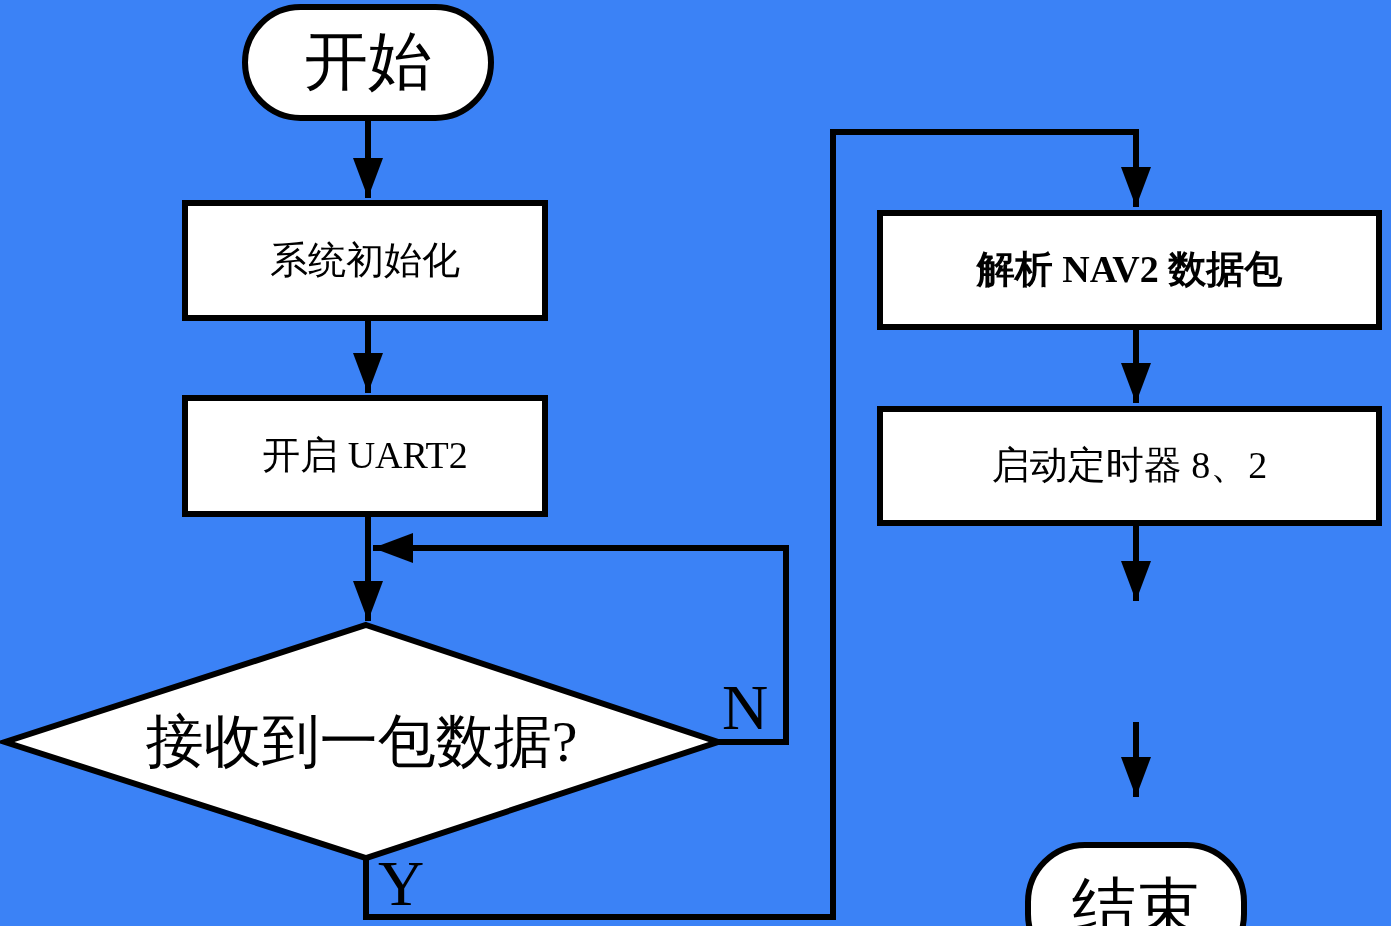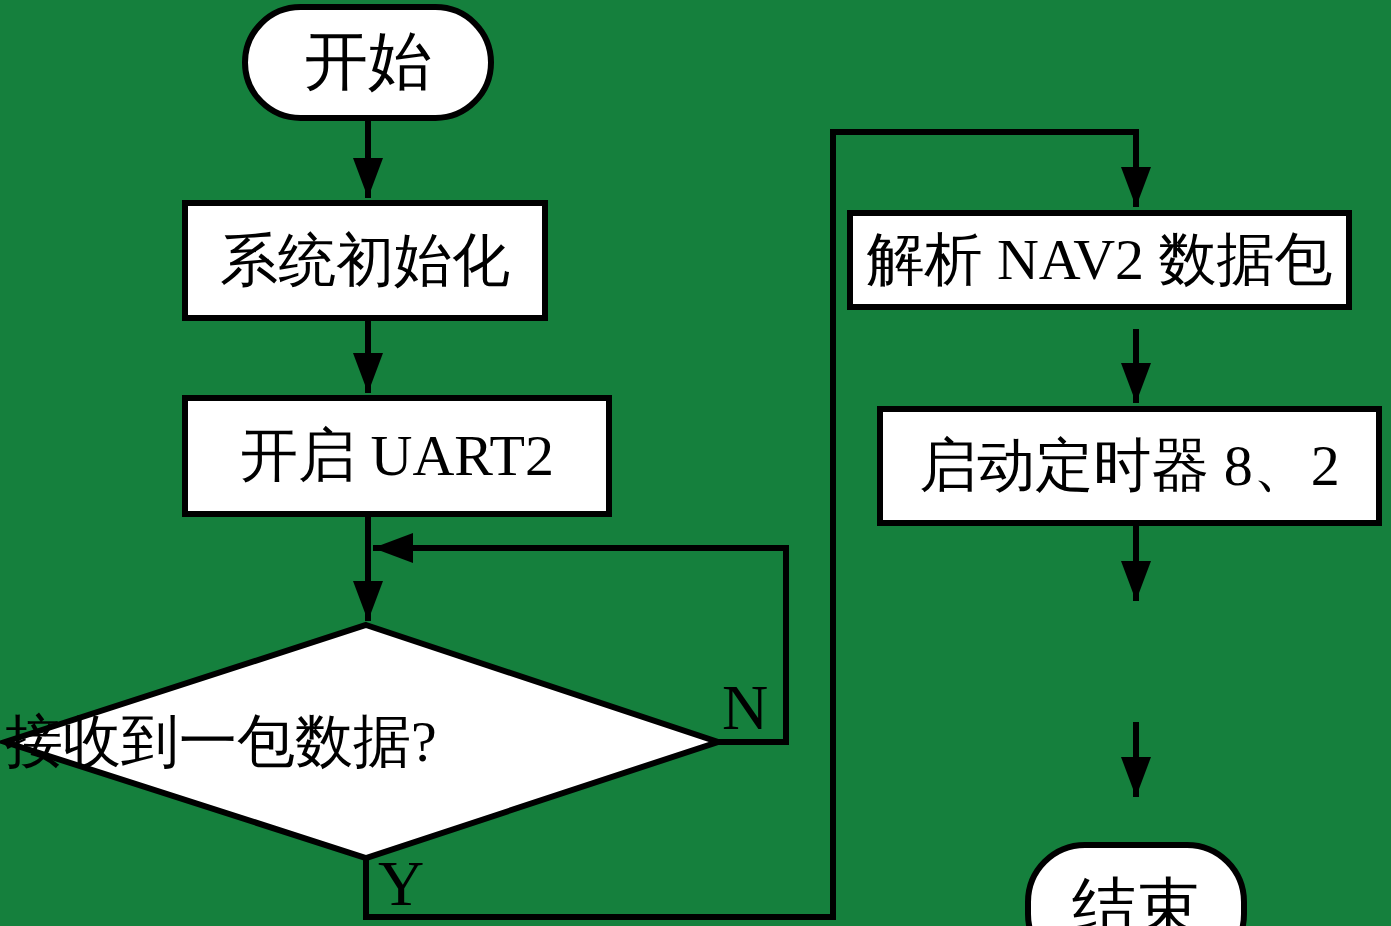--- a/index.html
+++ b/index.html
@@ -4,21 +4,21 @@
 <style>
   html, body {
     margin: 0;
     padding: 0;
     background: #ffffff;
   }
   .canvas {
     position: relative;
     width: 1391px;
     height: 926px;
-    background: #15803d;
+    background: #3b82f6;
     overflow: hidden;
     font-family: "Liberation Serif", "DejaVu Serif", serif;
     color: #000000;
   }
   .connectors {
     position: absolute;
     left: 0;
     top: 0;
     width: 1391px;
     height: 926px;
@@ -30,34 +30,34 @@
     border: 6px solid #000000;
     background: #ffffff;
     display: flex;
     align-items: center;
     justify-content: center;
     text-align: center;
     z-index: 2;
     line-height: 1.1;
     white-space: nowrap;
   }
-  .process { font-size: 58px; }
+  .process { font-size: 38px; }
   .terminator {
     border-radius: 60px;
     font-size: 64px;
   }
   .diamond-label {
     position: absolute;
     left: 5px;
     top: 625px;
     width: 713px;
     height: 233px;
     display: flex;
     align-items: center;
-    justify-content: flex-start;
+    justify-content: center;
     text-align: center;
     font-size: 58px;
     z-index: 3;
     white-space: nowrap;
   }
   .branch-label {
     position: absolute;
     font-size: 64px;
     line-height: 1;
     z-index: 3;
@@ -92,33 +92,33 @@
   </svg>
 
   <div class="node terminator" style="left:242px; top:4px; width:252px; height:117px;">
     <span>开始</span>
   </div>
 
   <div class="node process" style="left:182px; top:200px; width:366px; height:121px;">
     <span>系统初始化</span>
   </div>
 
-  <div class="node process" style="left:182px; top:395px; width:430px; height:122px;">
+  <div class="node process" style="left:182px; top:395px; width:366px; height:122px;">
     <span>开启 UART2</span>
   </div>
 
   <div class="diamond-label">
     <span>接收到一包数据?</span>
   </div>
 
   <div class="branch-label" id="n-label">N</div>
 
   <div class="branch-label" id="y-label">Y</div>
 
-  <div class="node process" style="left:847px; top:210px; width:505px; height:100px;">
+  <div class="node process" style="left:877px; top:210px; width:505px; height:120px;font-weight:bold;">
     <span>解析 NAV2 数据包</span>
   </div>
 
   <div class="node process" style="left:877px; top:406px; width:505px; height:120px;">
     <span>启动定时器 8、2</span>
   </div>
 
 
   <div class="node terminator" style="left:1025px; top:800px; width:222px; height:132px;margin-top:42px;">
     <span>结束</span>

